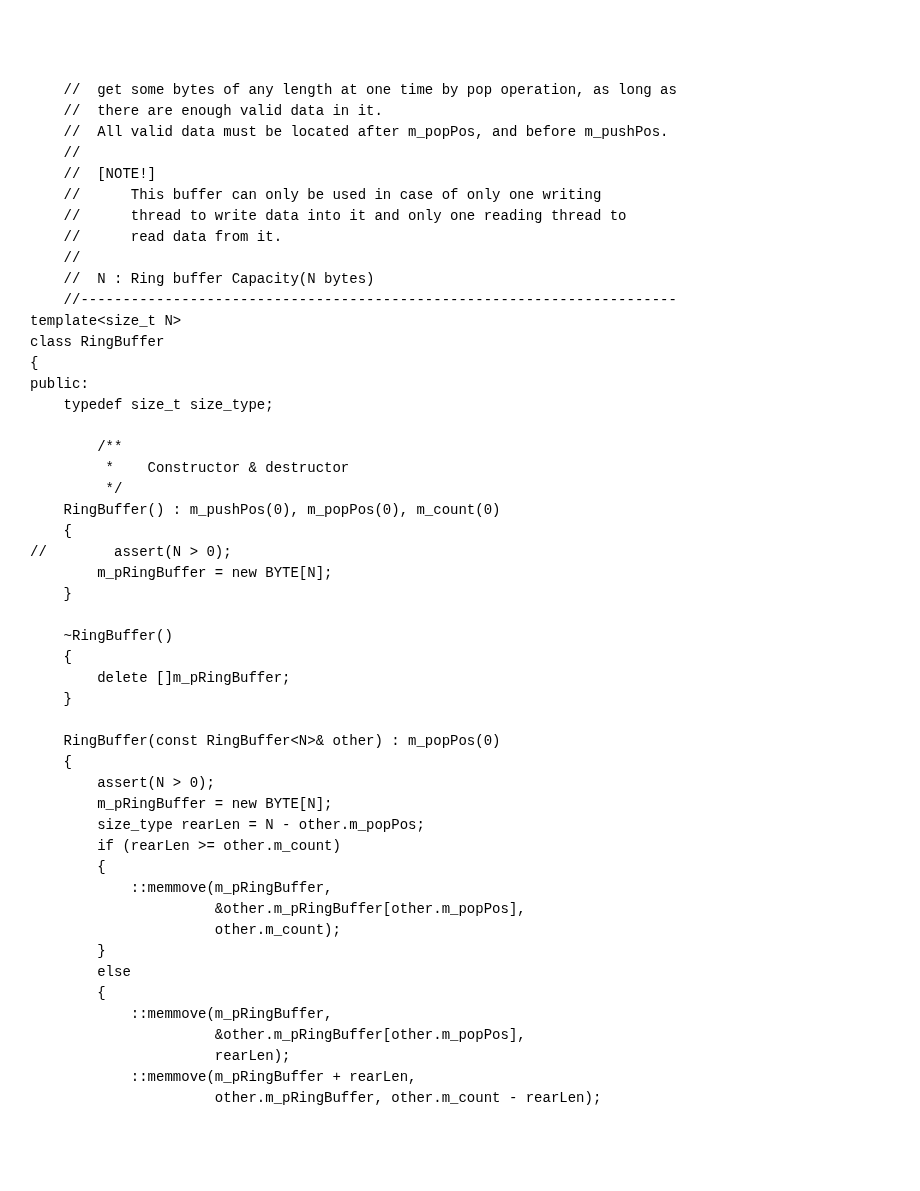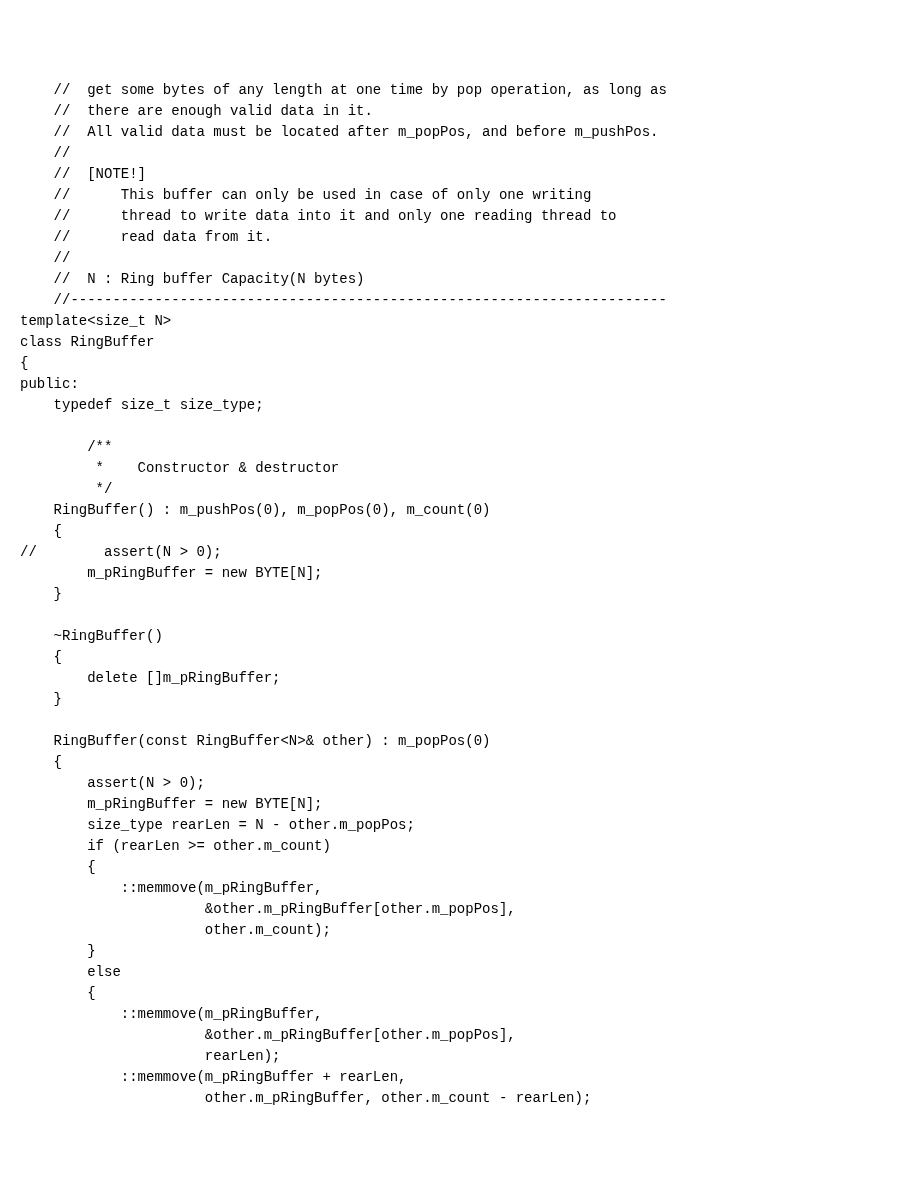--- a/index.html
+++ b/index.html
@@ -8,21 +8,21 @@
       background: #ffffff;
       font-family: "Courier New", Courier, monospace;
       font-size: 14px;
       line-height: 1.5;
       color: #000000;
     }
     .page {
       width: 920px;
       min-height: 1191px;
       box-sizing: border-box;
-      padding: 80px 30px 30px 20px;
+      padding: 80px 30px 30px 30px;
     }
     pre {
       margin: 0;
       font-family: inherit;
       white-space: pre;
     }
   </style>
 </head>
 <body>
 

